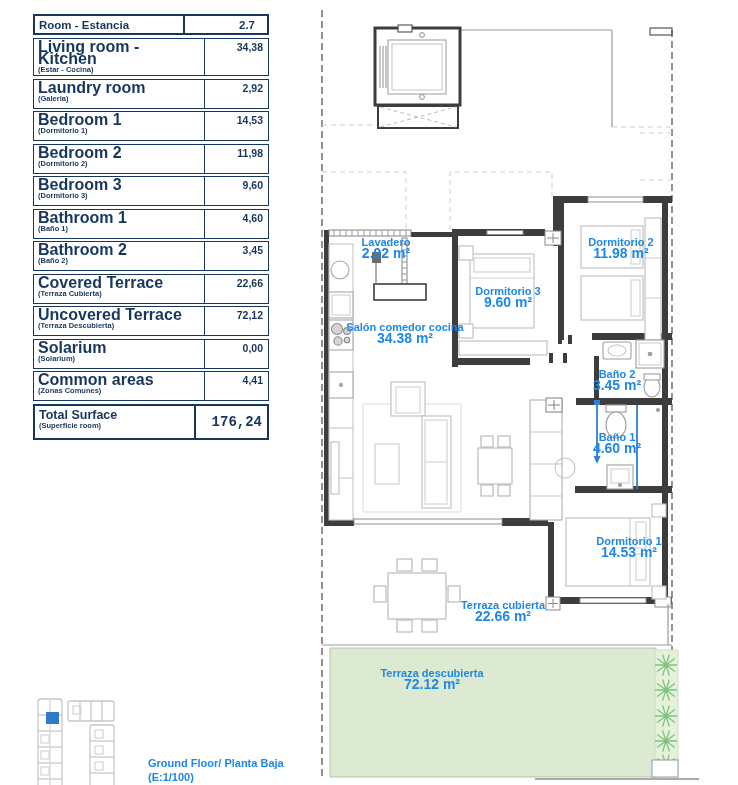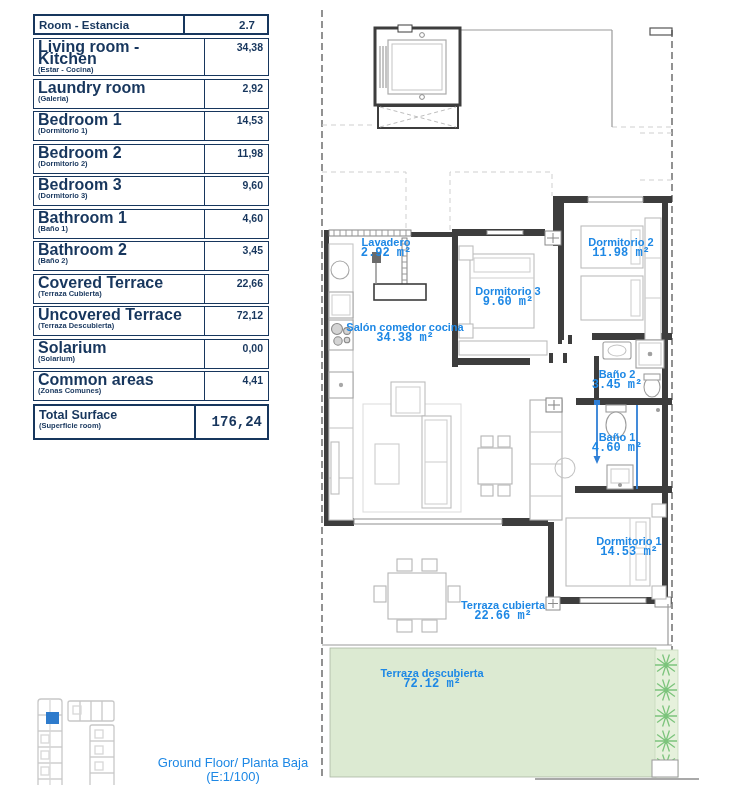--- a/index.html
+++ b/index.html
@@ -16,23 +16,23 @@
   .t-name .nm{font-size:16px;font-weight:bold;line-height:12px;}
   .t-name .sub{font-size:7.5px;font-weight:bold;line-height:9px;}
   .t-val{width:58px;text-align:right;padding:2px 5px 0 0;font-weight:bold;font-size:10.5px;}
   .t-total{min-height:36px;border-width:2px;}
   .t-total .t-name{border-right:2px solid #17365d;padding-top:3px;}
   .t-total .nm{font-size:12.5px;}
   .t-total .t-val{font-size:14px;display:flex;align-items:center;justify-content:flex-end;padding:0 5px 0 8px;font-family:Liberation Mono, monospace;}
   
   .plan-label{position:absolute;color:#1e88e5;font-weight:bold;font-size:11px;line-height:10.5px;
               text-align:center;transform:translateX(-50%);white-space:nowrap;}
-  .plan-label .ar{font-size:12px;font-family:Liberation Mono, monospace;}
-  .caption{position:absolute;left:148px;top:756px;width:170px;text-align:center;color:#1e88e5;
-           font-weight:normal;font-size:13px;line-height:14px;}
+  .plan-label .ar{font-size:14px;}
+  .caption{position:absolute;left:148px;top:756px;width:170px;text-align:left;color:#1e88e5;
+           font-weight:bold;font-size:11px;line-height:14px;}
   svg{display:block;}
   #plan-svg{position:absolute;left:318px;top:8px;}
   #key-svg{position:absolute;left:25px;top:685px;}
 </style>
 </head>
 <body>
 
 <div id="page">
 
   <div class="areas">

